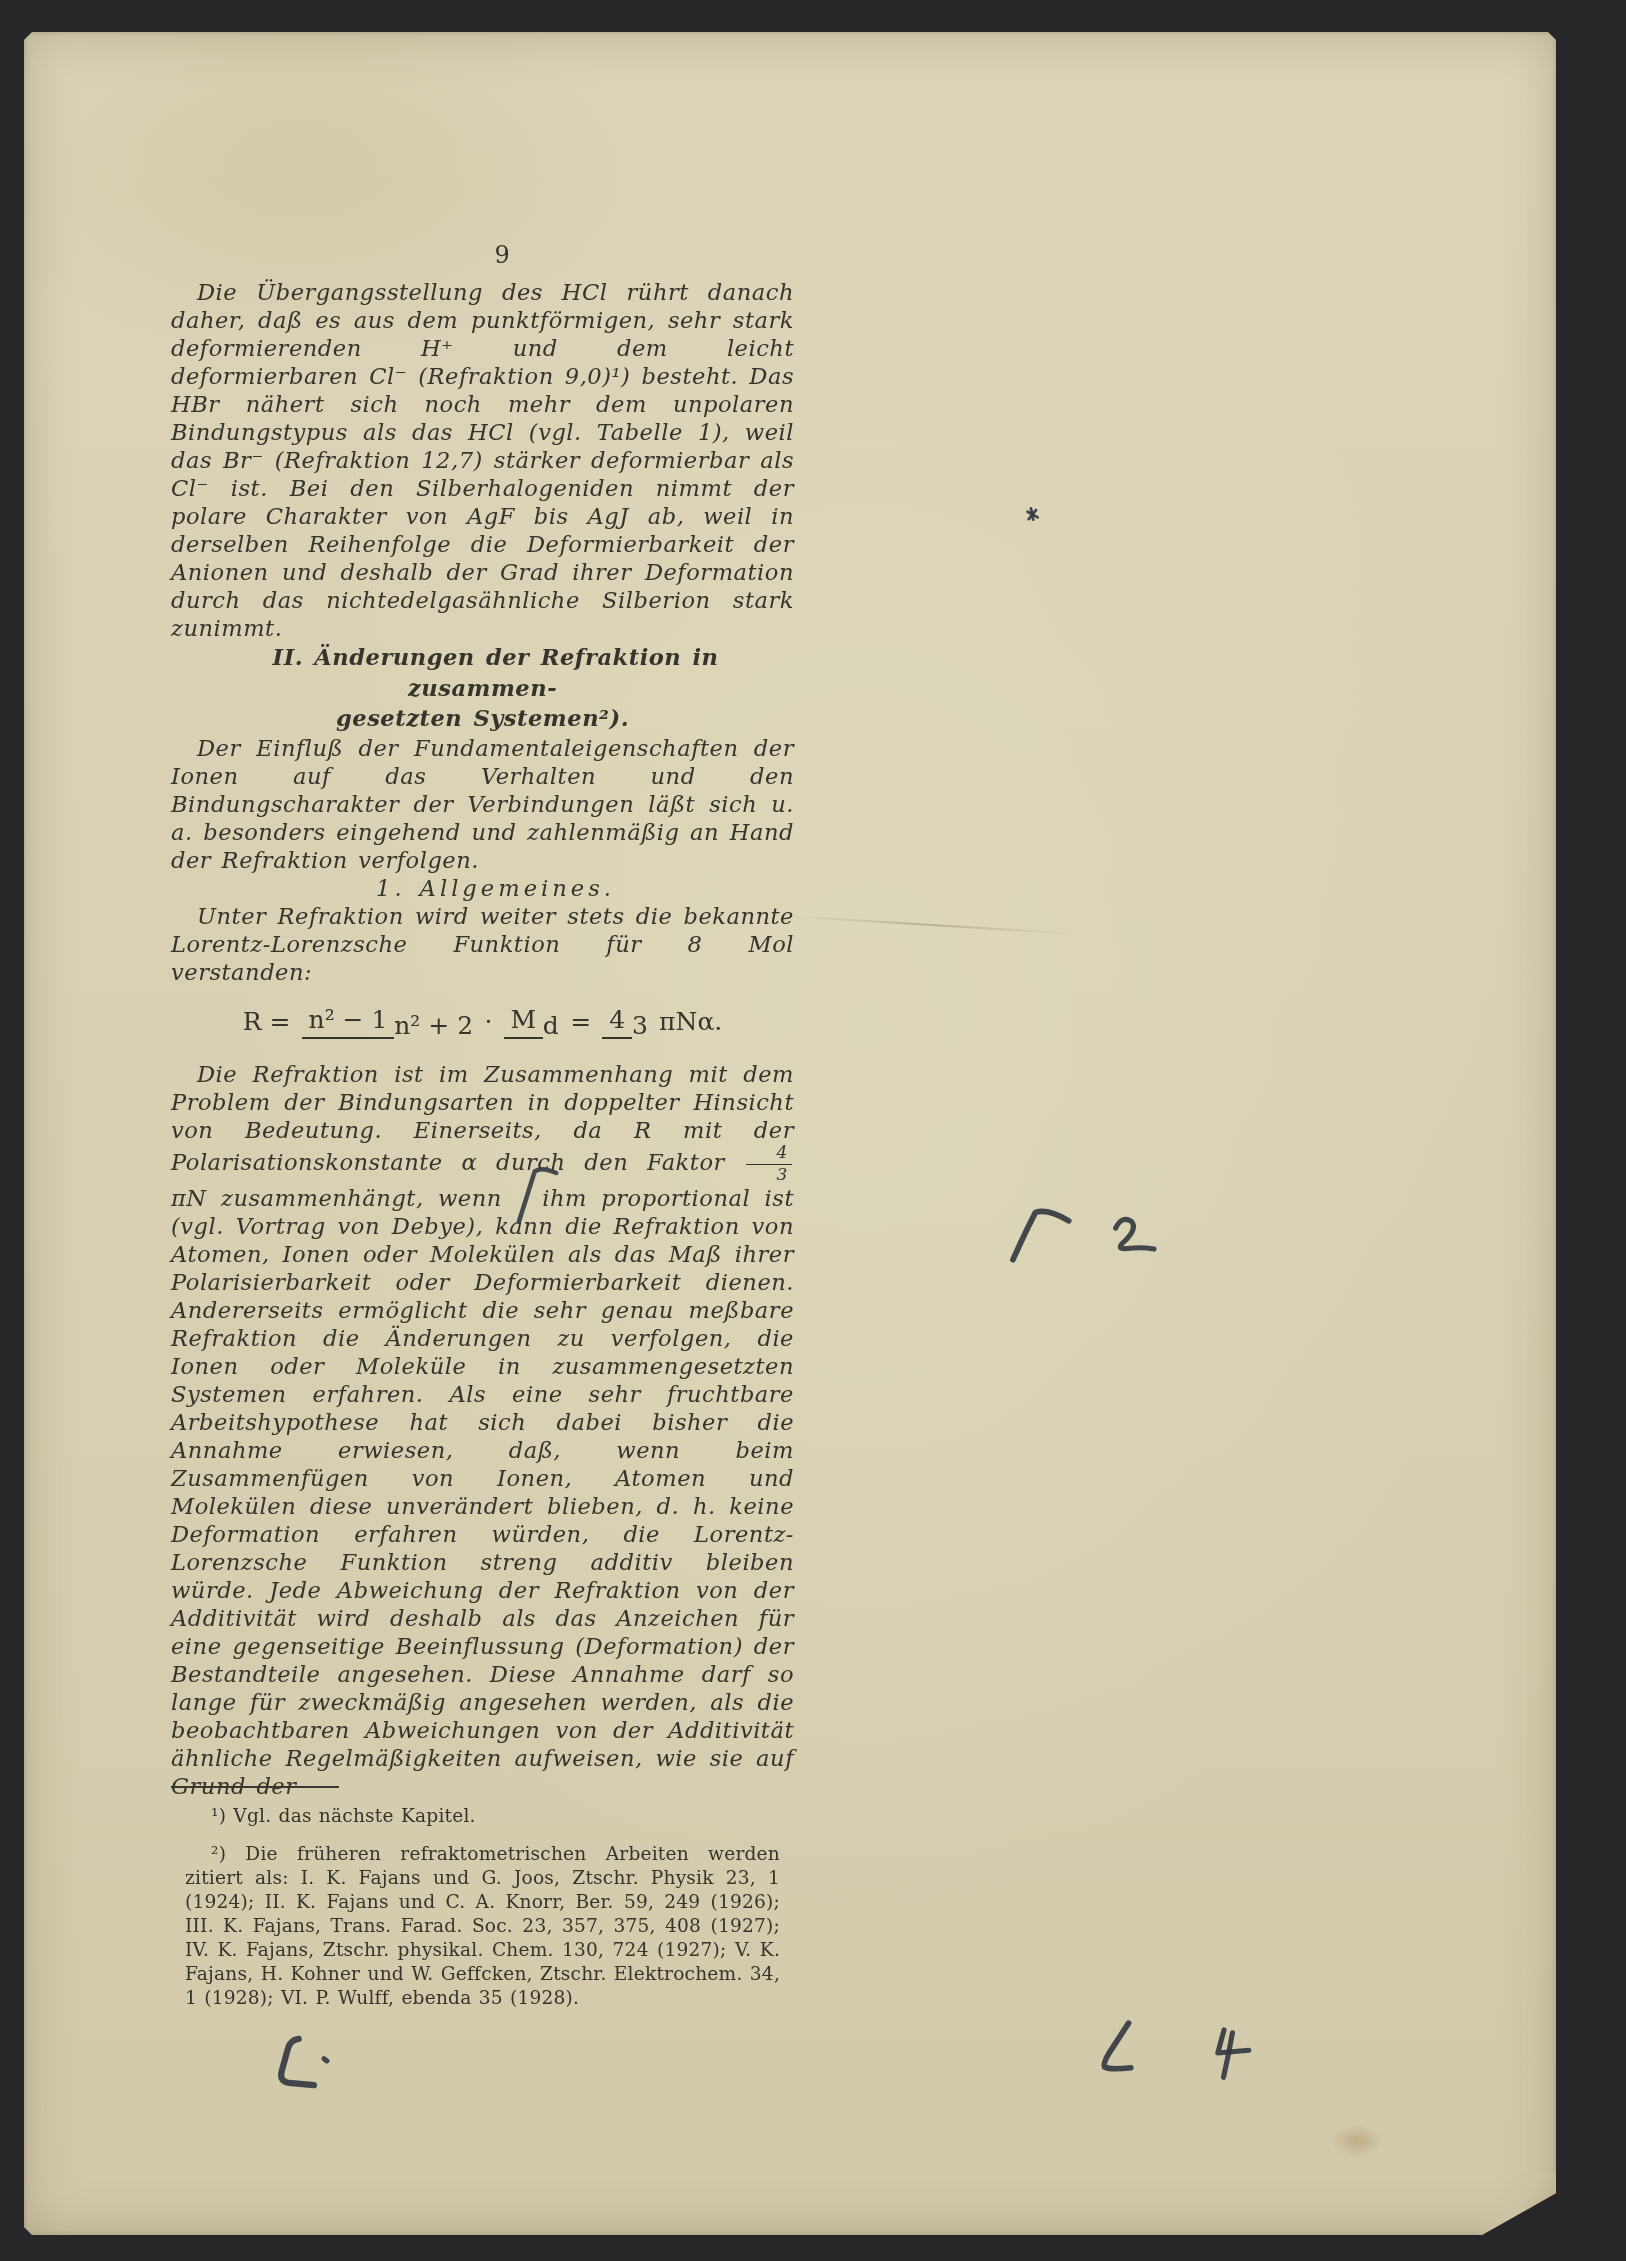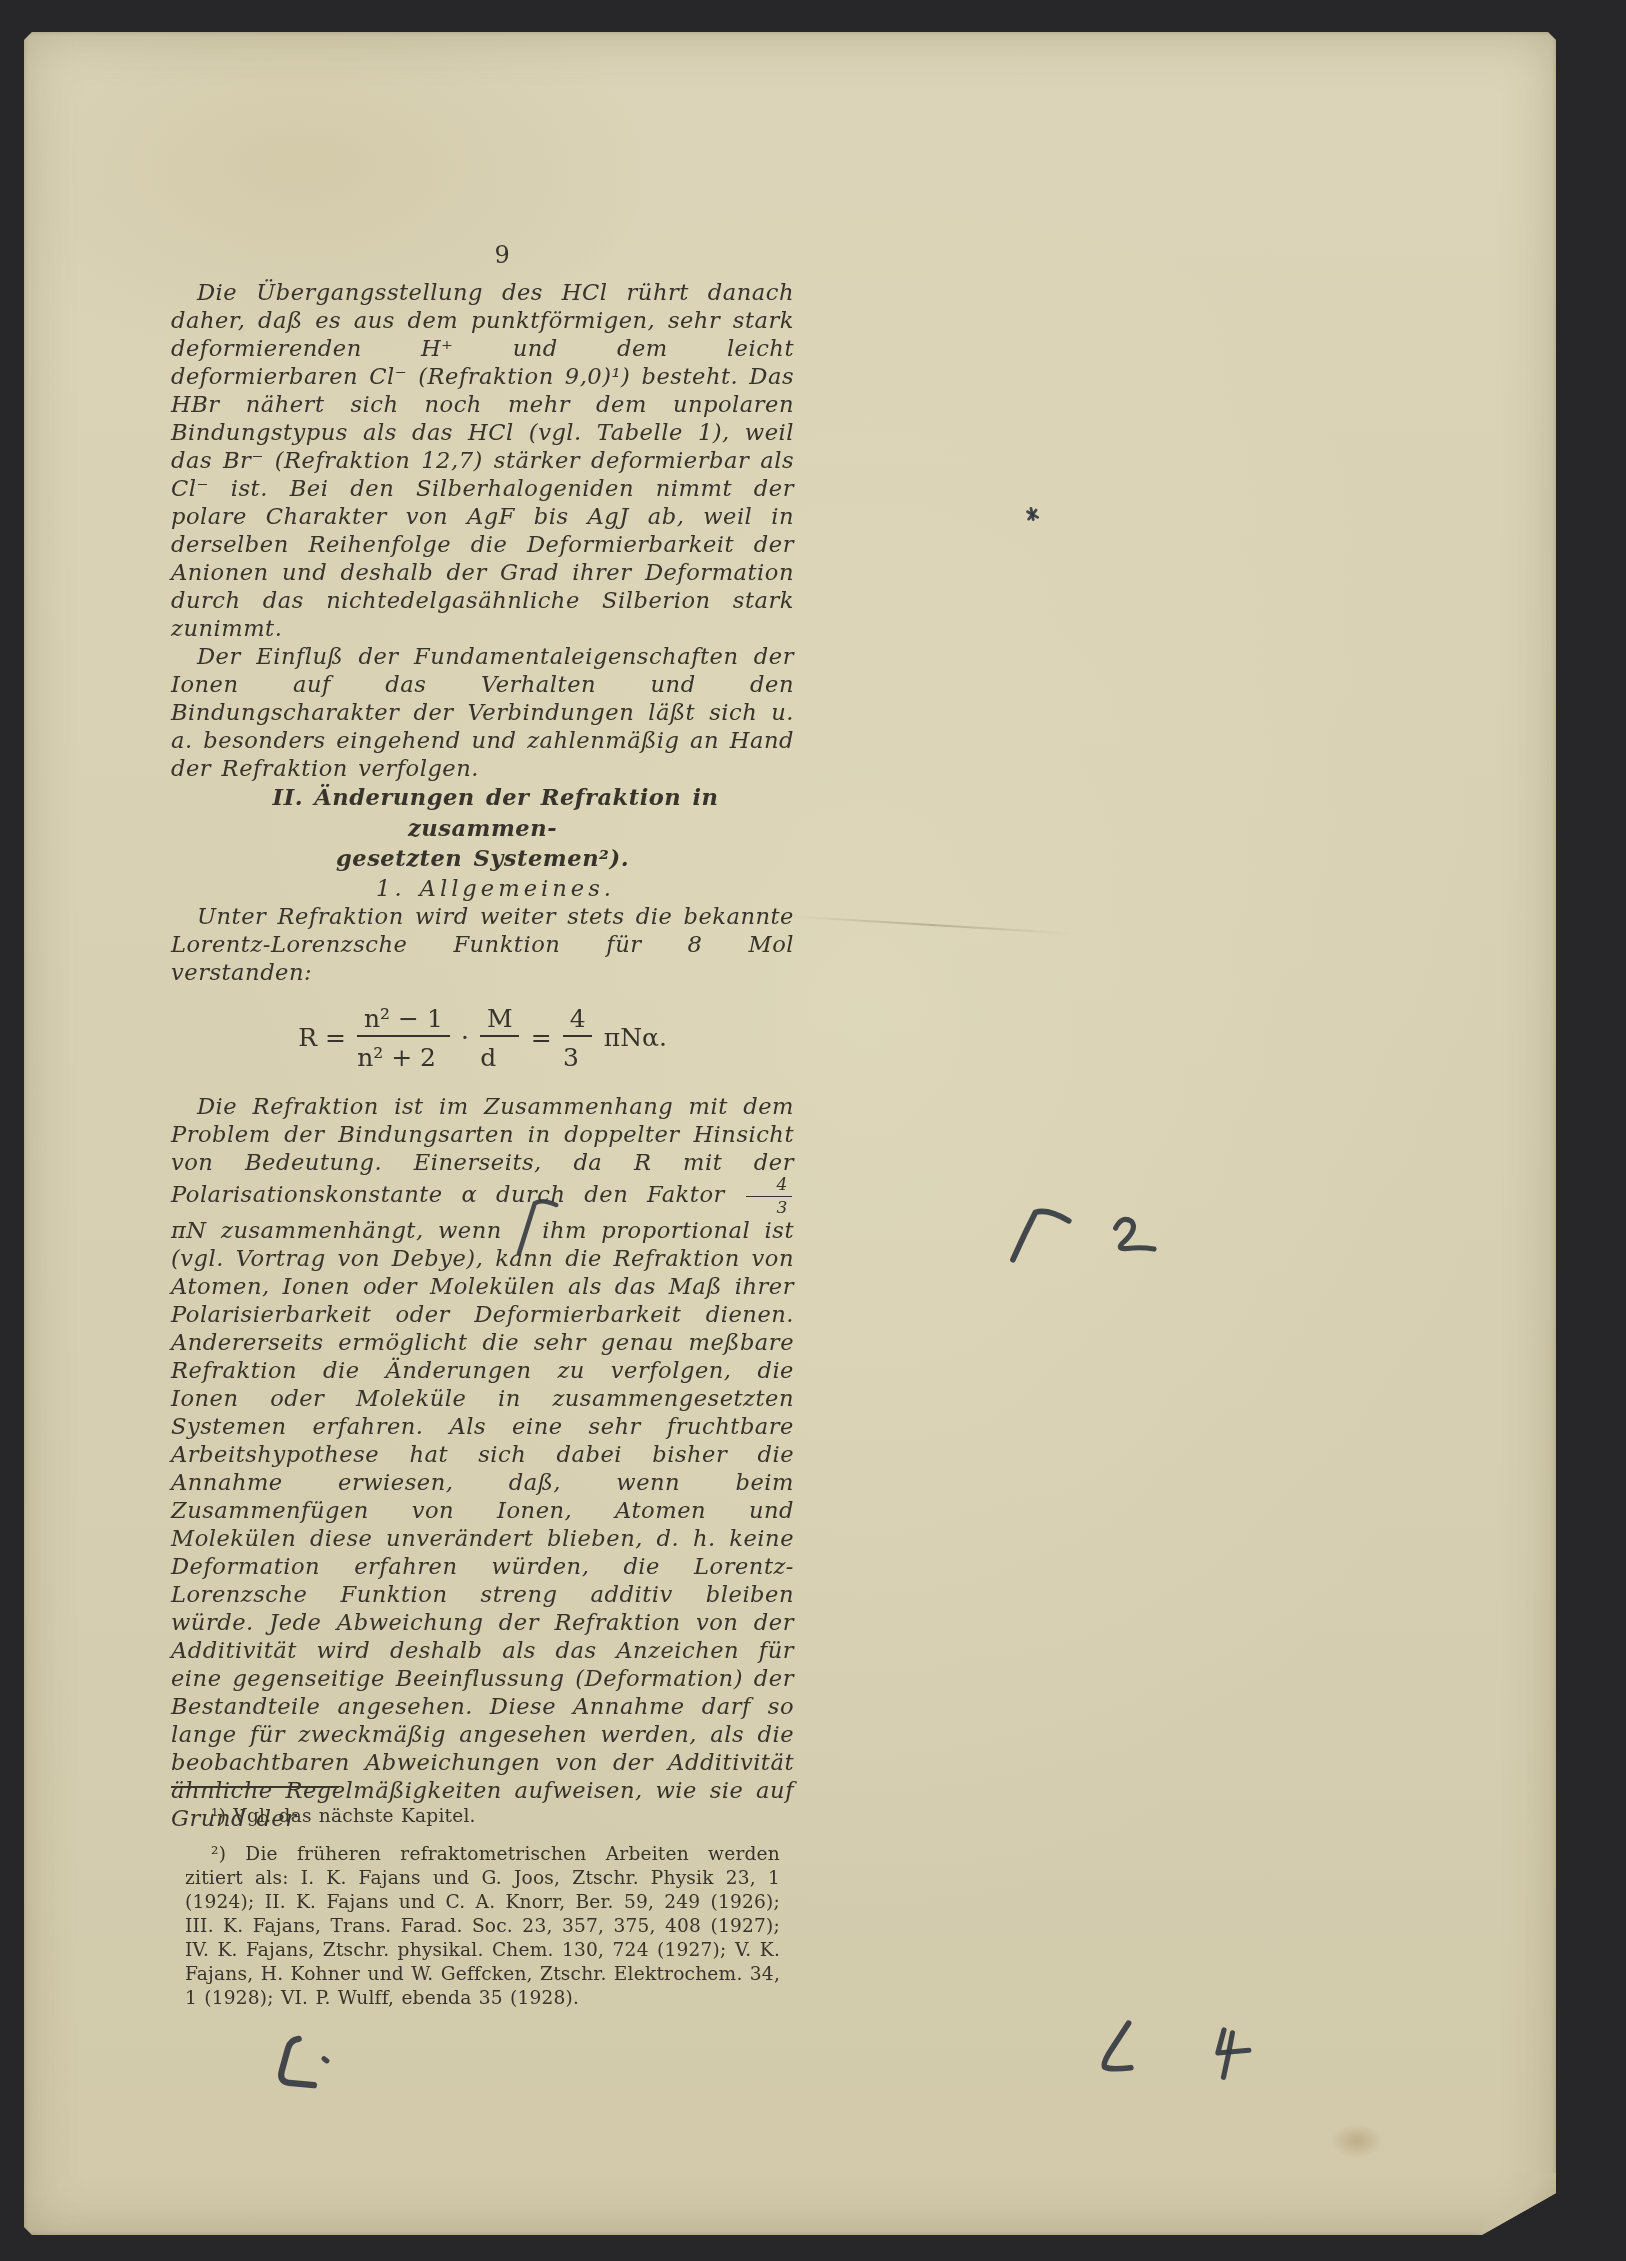--- a/index.html
+++ b/index.html
@@ -37,21 +37,21 @@
     text-align:justify;letter-spacing:0.5px;word-spacing:2.8px;
   }
   .pagenum{text-align:center;padding-left:40px;margin-bottom:9px;font-size:24px;}
   p.body{margin:0;text-indent:26px;font-style:italic;}
   .heading{font-weight:bold;text-align:center;text-indent:0;margin:13.6px 0 4.5px;line-height:30.5px;}
   .subheading{text-align:center;text-indent:0;letter-spacing:4px;margin:4.5px 0 5.6px;}
   .formula{
     display:flex;justify-content:center;align-items:center;gap:11.3px;
     margin:19px 0 21.5px;font-size:25px;letter-spacing:0;word-spacing:0;
   }
-  .frac{display:inline-flex;flex-direction:column;align-items:flex-start;line-height:1.08;}
+  .frac{display:inline-flex;flex-direction:row;align-items:flex-end;line-height:1.08;}
   .frac .num{padding:0 6.8px 3.4px;border-bottom:2.3px solid #38332b;}
   .frac .den{padding-top:7px;}
   .ifrac{display:inline-flex;flex-direction:column;align-items:center;vertical-align:middle;
          font-size:17px;line-height:1.05;margin:0 2.3px;letter-spacing:0;word-spacing:0;}
   .ifrac .num{border-bottom:1.7px solid #38332b;padding:0 4.5px 1.7px;}
   .ifrac .den{padding-top:1.7px;}
   .ihm-wrap{position:relative;display:inline-block;}
   .ihm-wrap svg{position:absolute;left:-4.5px;top:-20.3px;pointer-events:none;}
   .footnotes{
     position:absolute;left:171px;top:1786px;width:623px;
@@ -70,26 +70,26 @@
   <div class="dogear"></div>
 </div>
 
 <div class="crease"></div>
 
 <div class="textflow">
   <div class="pagenum">9</div>
 
   <p class="body">Die Übergangsstellung des HCl rührt danach daher, daß es aus dem punktförmigen, sehr stark deformierenden H⁺ und dem leicht deformierbaren Cl⁻ (Refraktion 9,0)¹) besteht. Das HBr nähert sich noch mehr dem unpolaren Bindungstypus als das HCl (vgl. Tabelle 1), weil das Br⁻ (Refraktion 12,7) stärker deformierbar als Cl⁻ ist. Bei den Silberhalogeniden nimmt der polare Charakter von AgF bis AgJ ab, weil in derselben Reihenfolge die Deformierbarkeit der Anionen und deshalb der Grad ihrer Deformation durch das nichtedelgasähnliche Silberion stark zunimmt.</p>
 
-  <p class="body">Der Einfluß der Fundamentaleigenschaften der Ionen auf das Verhalten und den Bindungscharakter der Verbindungen läßt sich u. a. besonders eingehend und zahlenmäßig an Hand der Refraktion verfolgen.</p>
-
   <p class="body heading">
     <span>II. Änderungen der Refraktion in zusammen-</span><br>
     <span>gesetzten Systemen²).</span>
   </p>
+
+  <p class="body">Der Einfluß der Fundamentaleigenschaften der Ionen auf das Verhalten und den Bindungscharakter der Verbindungen läßt sich u. a. besonders eingehend und zahlenmäßig an Hand der Refraktion verfolgen.</p>
 
   <p class="body subheading">1. Allgemeines.</p>
 
   <p class="body">Unter Refraktion wird weiter stets die bekannte Lorentz-Lorenzsche Funktion für 8 Mol verstanden:</p>
 
   <div class="formula">
     <span>R =</span>
     <span class="frac">
       <span class="num">n² − 1</span>
       <span class="den">n² + 2</span>

